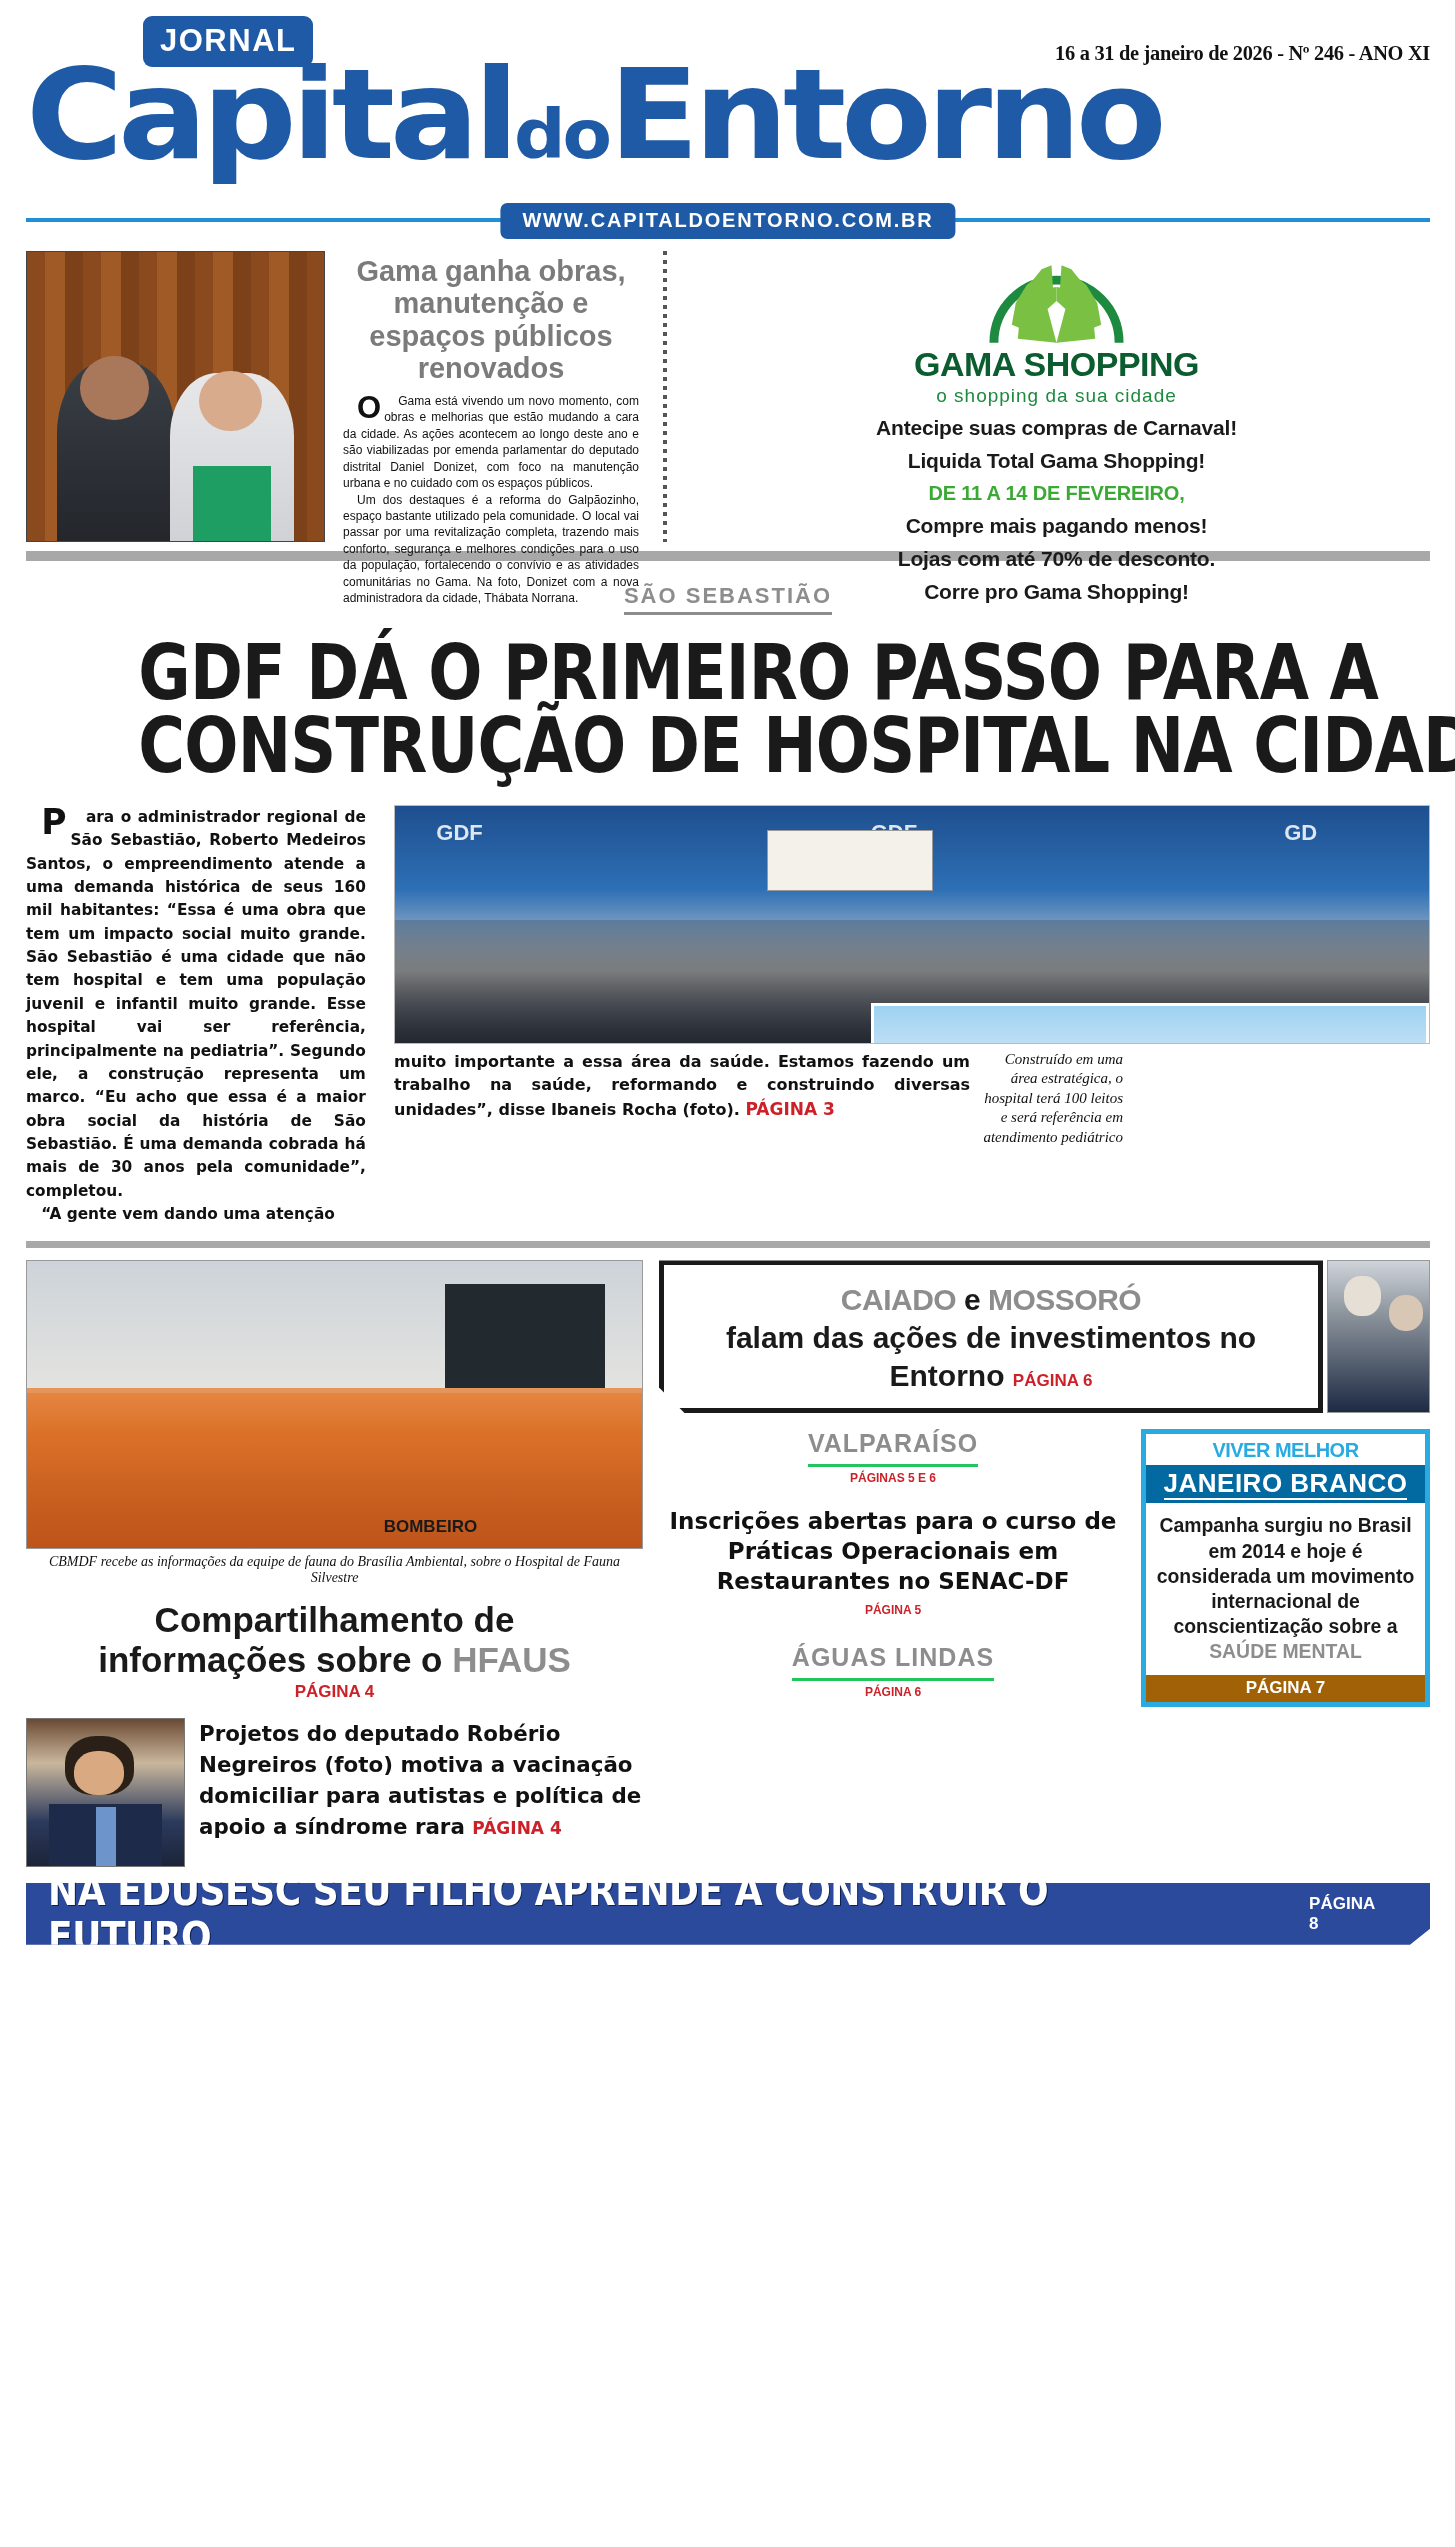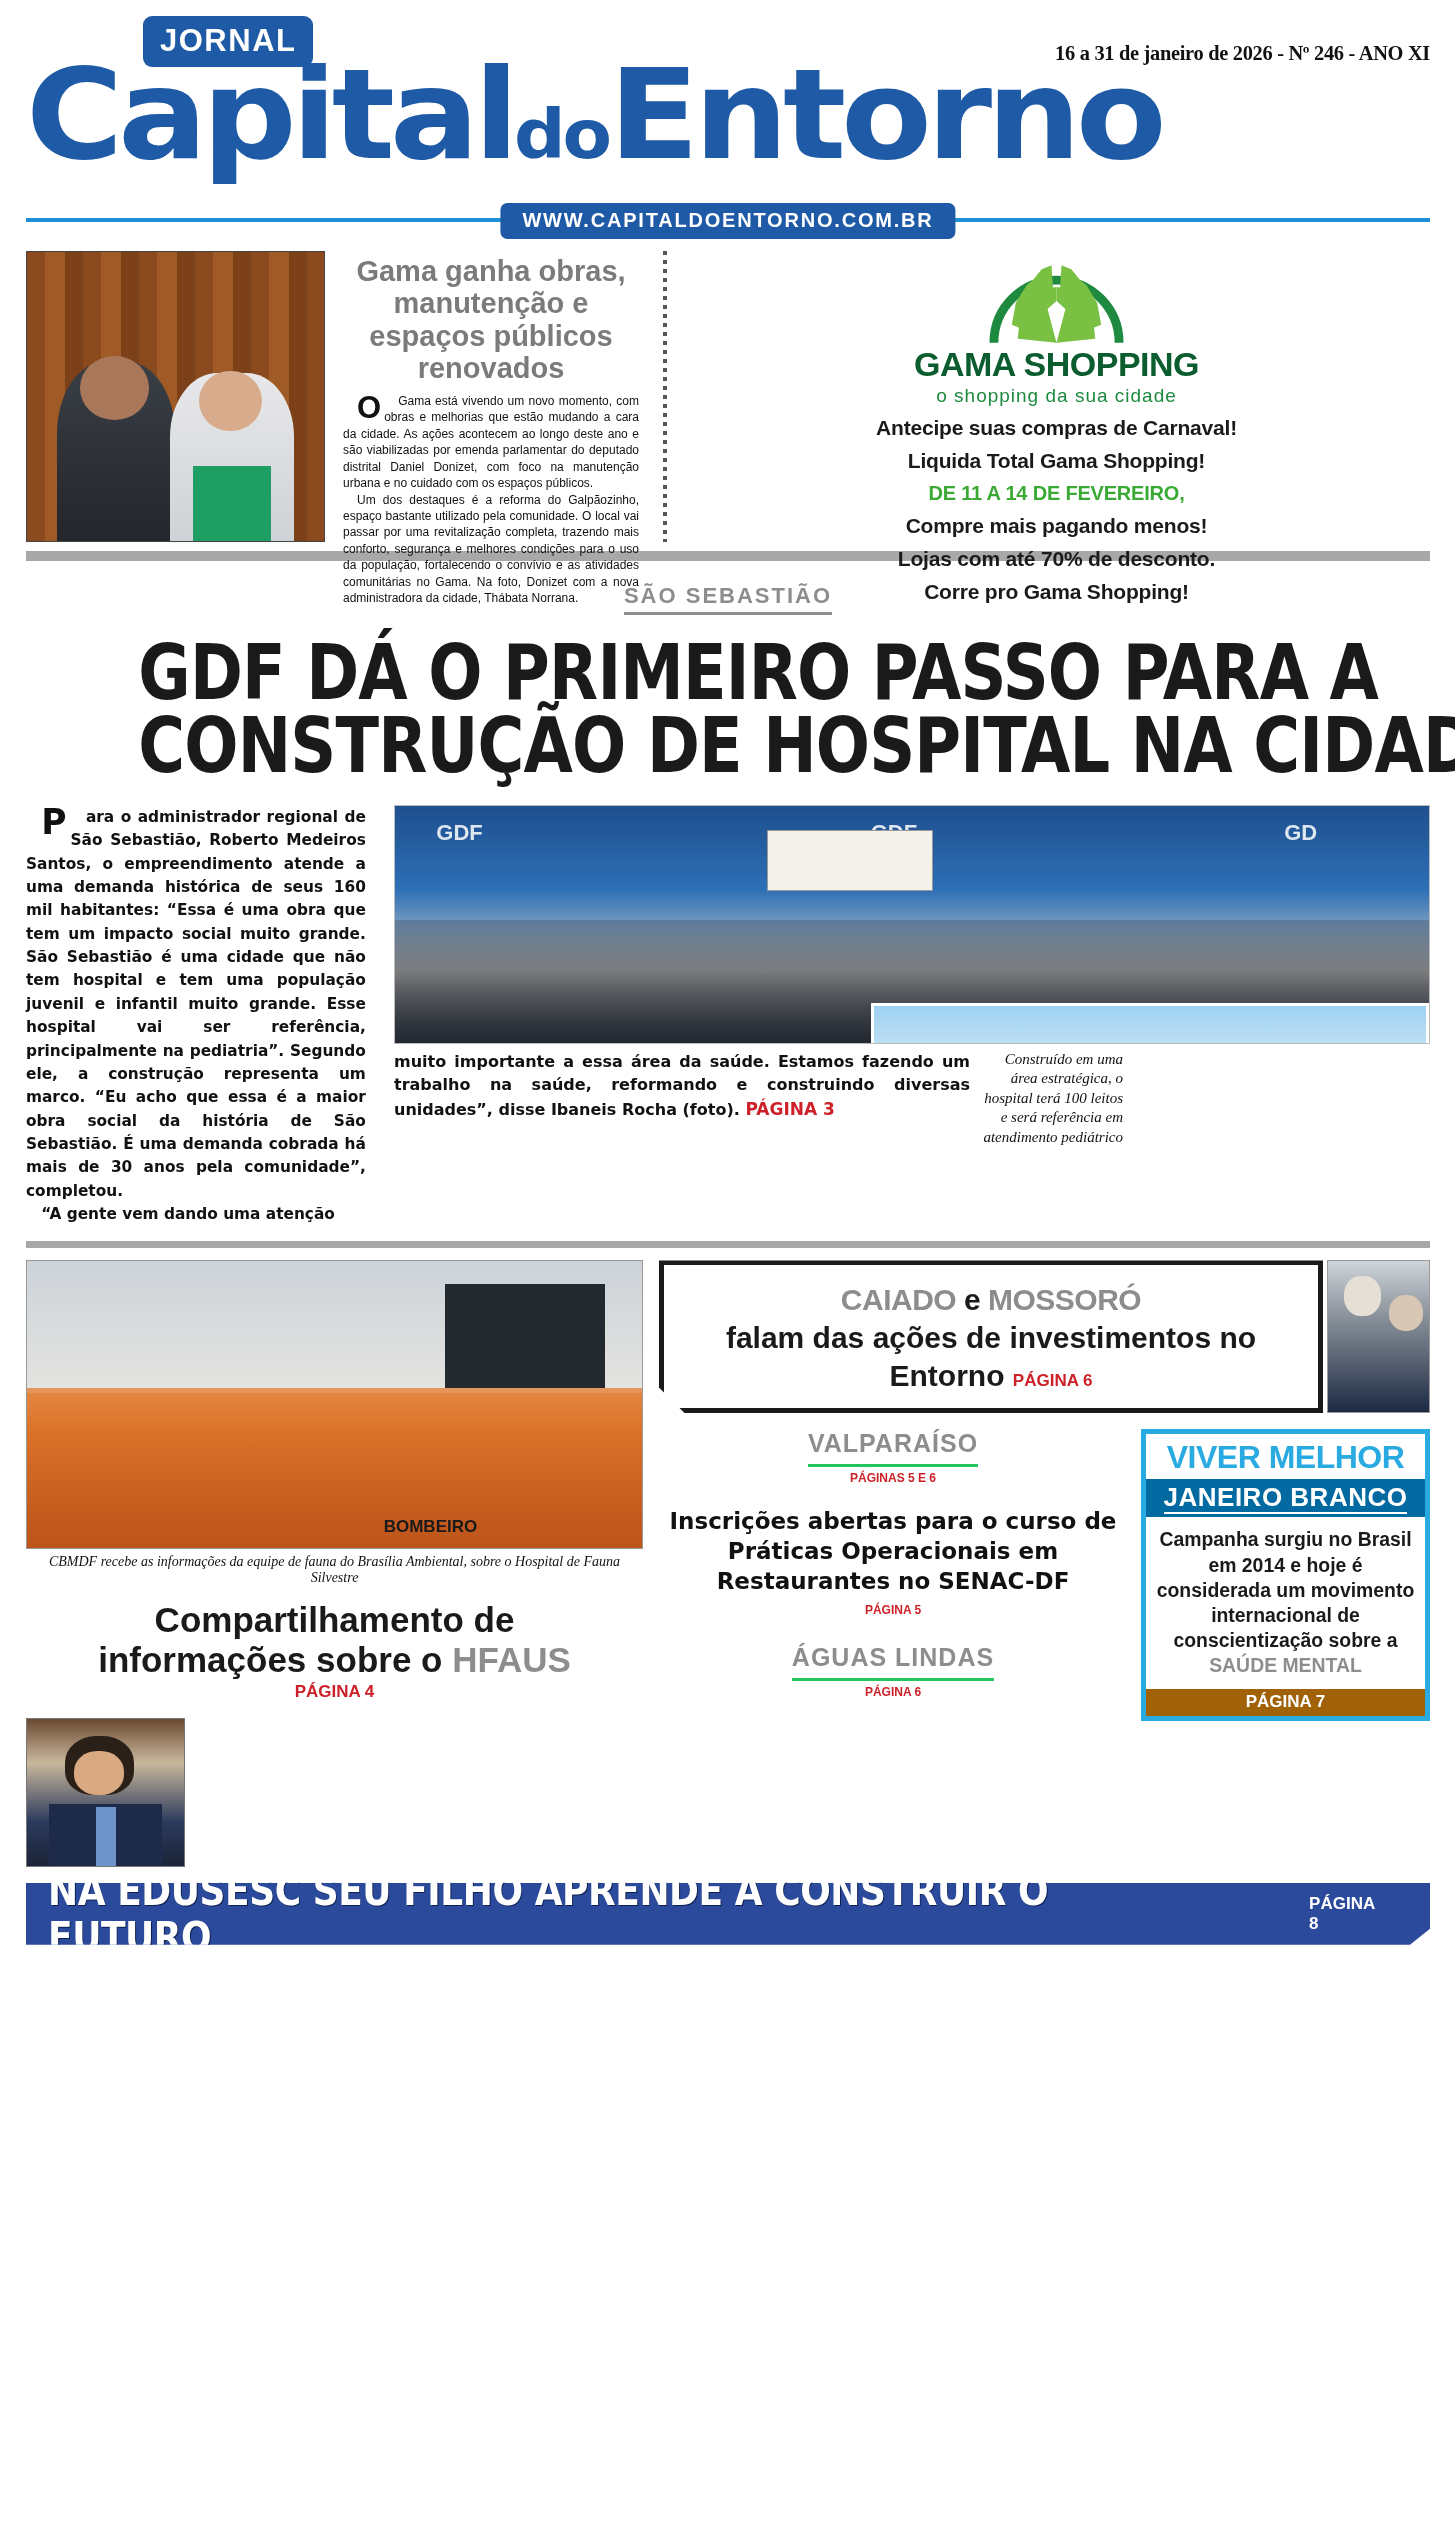--- a/index.html
+++ b/index.html
@@ -178,21 +178,21 @@
     border-bottom:3px solid #22c55e; display:inline-block; padding-bottom:6px;
   }
   .sec-pag { color:#cc2128; font-weight:bold; font-size:12px; margin-top:4px; }
   .valp-text {
     font-family:"DejaVu Sans", sans-serif; font-weight:bold;
     font-size:23px; line-height:1.3; color:#111; margin-top:22px;
   }
 
   .viver-box { width:289px; flex:none; border:5px solid #29aae1; background:#fff; }
   .viver-title {
-    text-align:center; color:#29aae1; font-weight:bold; font-size:32px;
+    text-align:center; color:#29aae1; font-weight:bold; font-size:20px;
     padding:5px 0 3px; letter-spacing:-0.5px;
   }
   .viver-band {
     background:#0369a1; color:#fff; text-align:center; font-weight:bold;
     font-size:26px; letter-spacing:0.5px; padding:3px 0 4px;
   }
   .viver-band span { border-bottom:2px solid #fff; }
   .viver-body {
     text-align:center; font-weight:bold; font-size:19.4px; line-height:1.3;
     color:#1a1a1a; padding:10px 8px 10px;
@@ -362,20 +362,24 @@
       <div class="hfaus-pag">PÁGINA 4</div>
 
       <div class="rob-row">
         <div class="rob-photo">
           <div class="ph ph-office"></div>
           <div style="position:absolute;left:24%;top:12%;width:44%;height:40%;background:#2a2018;border-radius:45% 45% 40% 40%;"></div>
           <div style="position:absolute;left:30%;top:22%;width:32%;height:30%;background:#d9a981;border-radius:46%;"></div>
           <div style="position:absolute;left:14%;bottom:0;width:72%;height:42%;background:#1d2a4a;"></div>
           <div style="position:absolute;left:44%;bottom:0;width:13%;height:40%;background:#6d95cc;"></div>
         </div>
+        <div class="rob-text">
+          <span>Projetos do deputado Robério Negreiros (foto) motiva a vacinação domiciliar para autistas e política de apoio a síndrome rara</span>
+          <span class="pagina-red">PÁGINA 4</span>
+        </div>
       </div>
     </div>
 
     <div class="low-right">
 
       <div class="caiado-row">
         <div class="caiado-box">
           <div class="caiado-l1">
             <span>CAIADO</span>
             <span class="blk">e</span>

